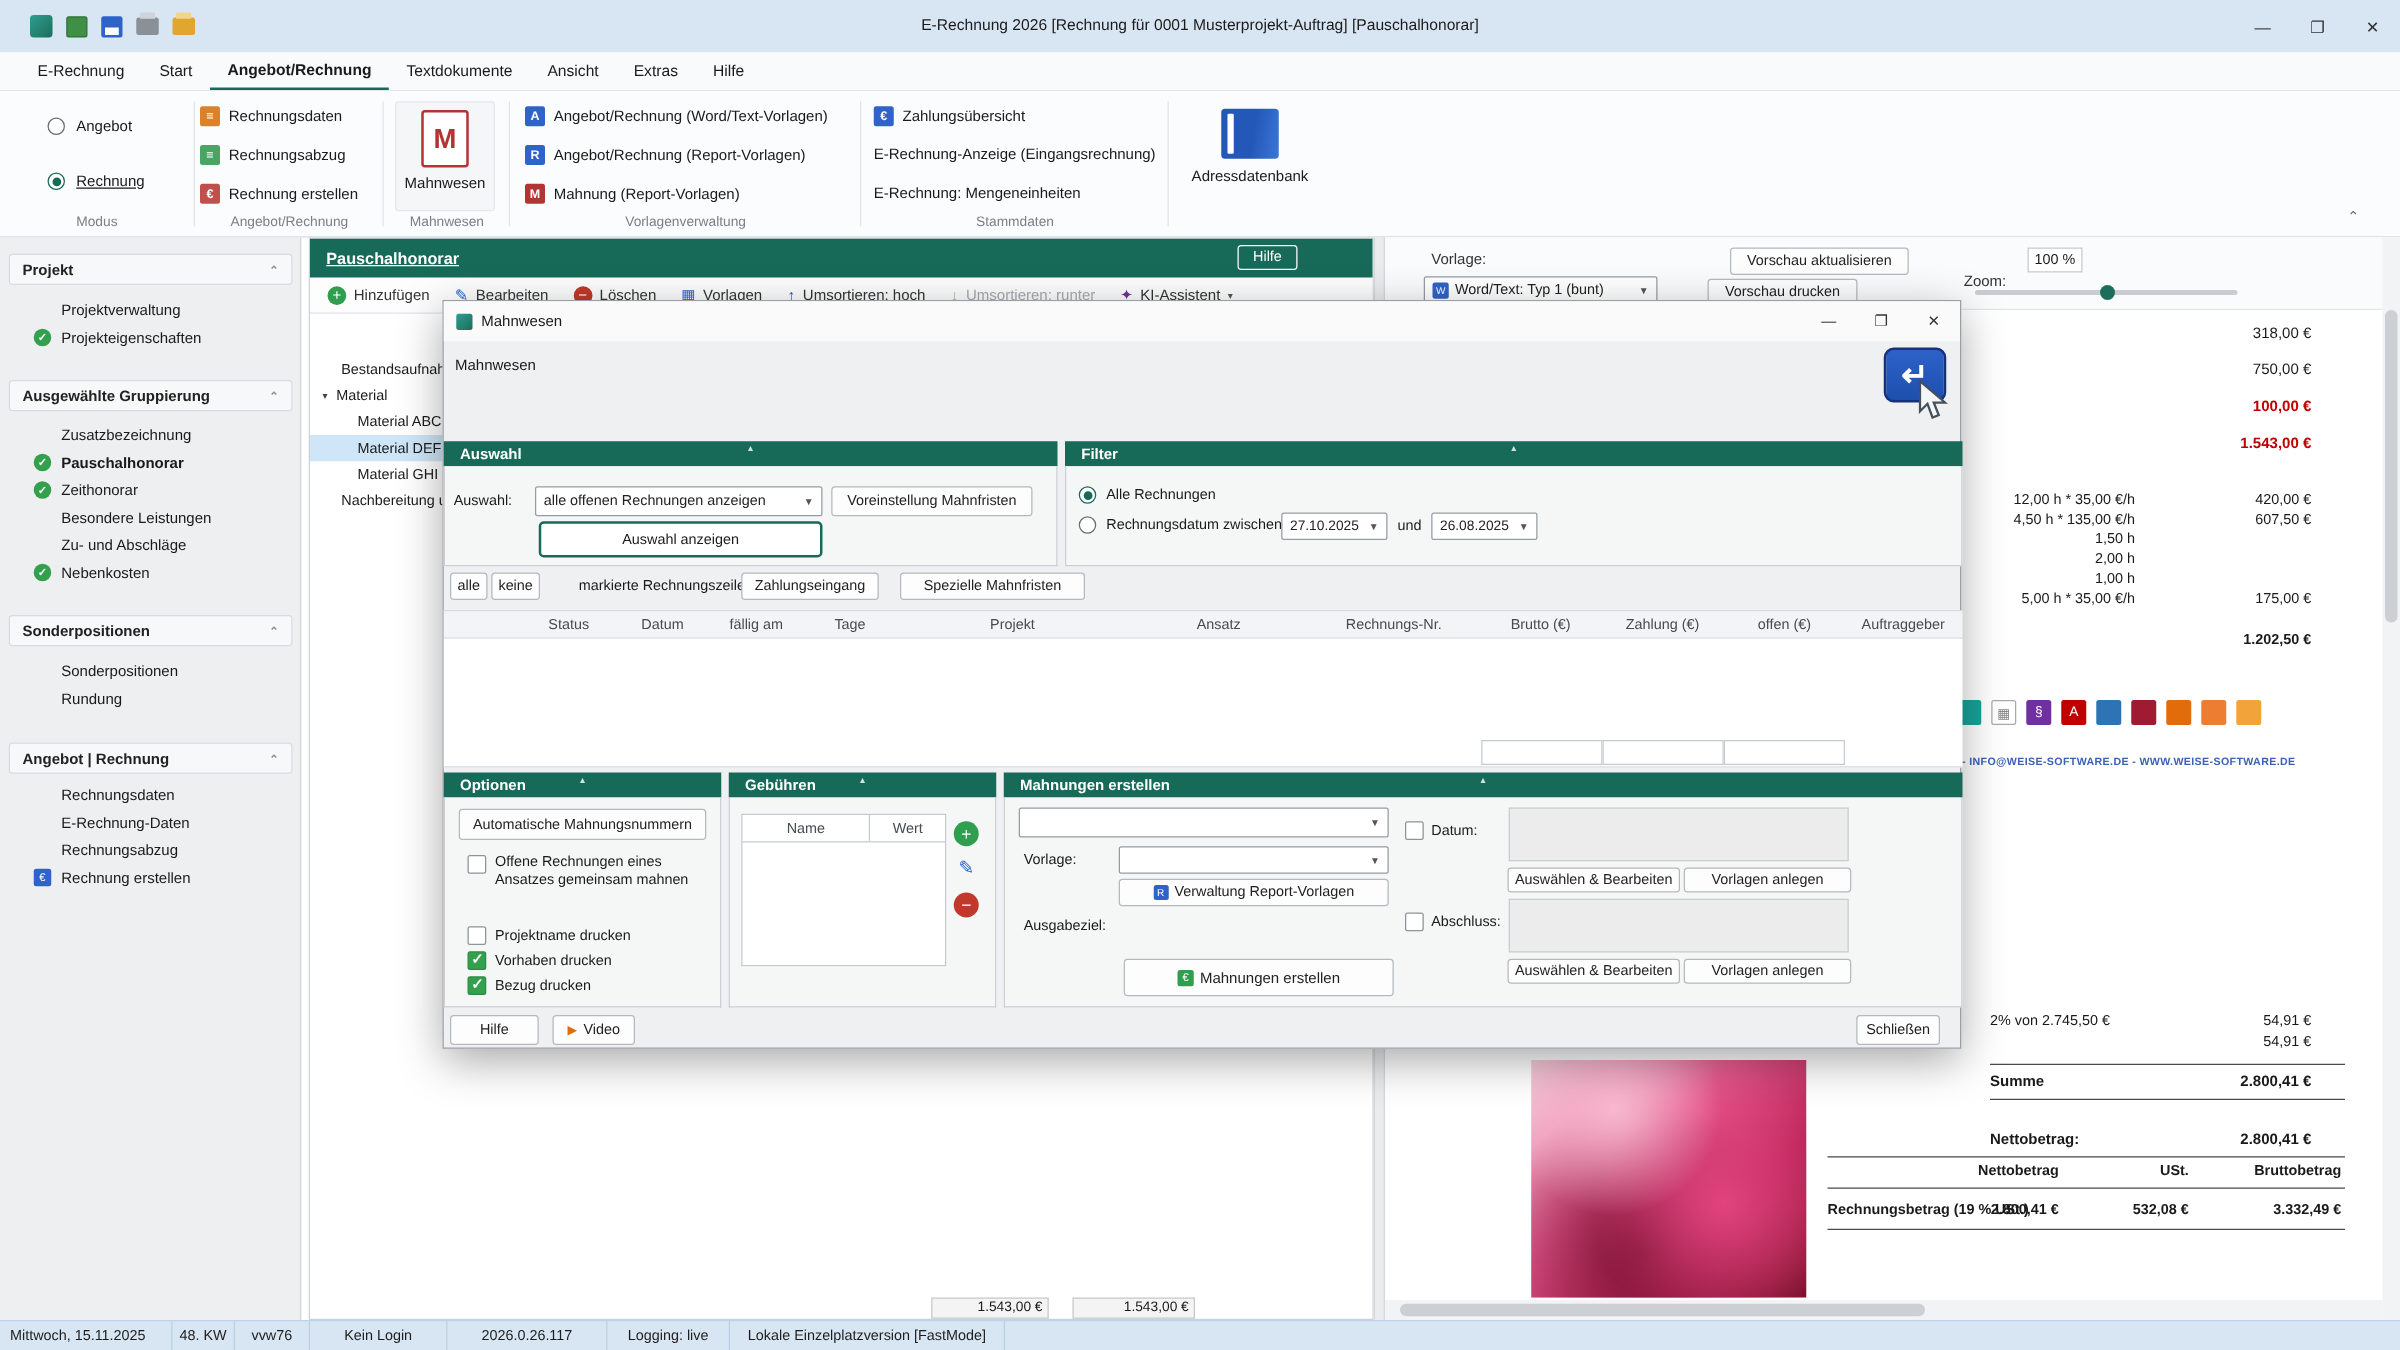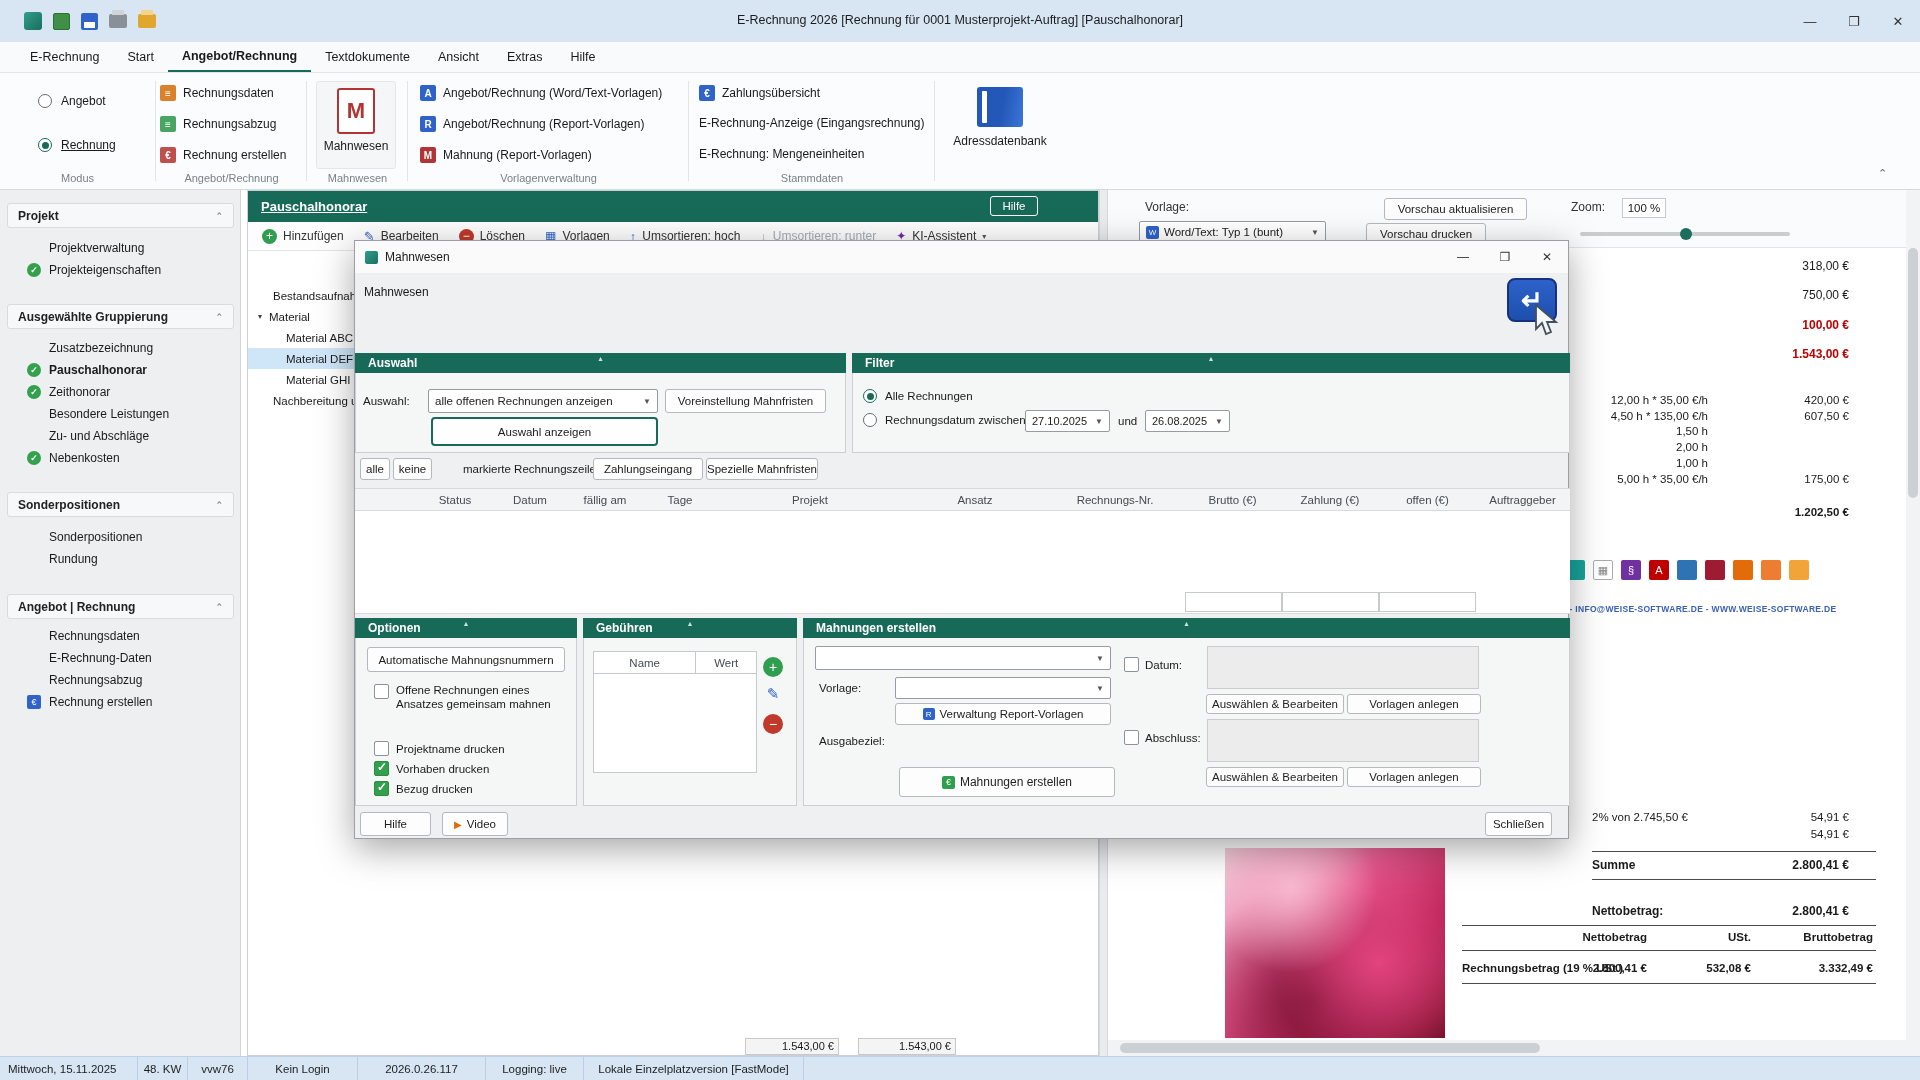--- a/index.html
+++ b/index.html
@@ -288,21 +288,21 @@
 <div class="a" style="left:1108px;top:190px;width:812px;height:866px;background:#fff">
   <div class="a" style="left:0;top:0;width:812px;height:58px;background:#fafbfc;border-bottom:1px solid #e3e6e9"></div>
   <div class="a t12" style="left:37px;top:10px;color:#333">Vorlage:</div>
   <div class="a dd" style="left:31px;top:31px;width:187px;height:22px">
     <span style="width:13px;height:13px;background:#2f63c9;border-radius:2px;color:#fff;font-size:8px;display:flex;align-items:center;justify-content:center;flex:0 0 auto">W</span>
     <span>Word/Text: Typ 1 (bunt)</span>
       <span class="car">▼</span>
   </div>
   <div class="a btn" style="left:276px;top:8px;width:143px;height:22px">Vorschau aktualisieren</div>
   <div class="a btn" style="left:258px;top:33px;width:120px;height:22px">Vorschau drucken</div>
-  <div class="a t12" style="left:463px;top:10px;color:#333">Zoom:</div>
+  <div class="a t12" style="left:463px;top:28px;color:#333">Zoom:</div>
   <div class="a t115" style="left:514px;top:8px;width:44px;height:20px;background:#fff;border:1px solid #c6c9cc;display:flex;align-items:center;justify-content:center">100 %</div>
   <div class="a" style="left:472px;top:38px;width:210px;height:12px">
     <div style="position:absolute;left:0;right:0;top:4px;height:4px;background:#c9cdd1;border-radius:2px"></div>
     <div style="position:absolute;left:100px;top:0;width:12px;height:12px;border-radius:50%;background:#1b6e5c"></div>
   </div>
 
   <div class="a t12" style="right:71px;top:69px">318,00 €</div>
   <div class="a t12" style="right:71px;top:98px">750,00 €</div>
   <div class="a t12 b" style="right:71px;top:128px;color:#c00000">100,00 €</div>
   <div class="a t12 b" style="right:71px;top:157px;color:#c00000">1.543,00 €</div>
@@ -412,21 +412,21 @@
   <div class="a t115" style="left:763px;top:174px">und</div>
   <div class="a dd" style="left:790px;top:169px;width:85px;height:22px;font-size:11px">
       <span>26.08.2025</span>
       <span class="car">▼</span>
     </div>
 
   <div class="a btn" style="left:5px;top:217px;width:30px;height:22px">alle</div>
   <div class="a btn" style="left:38px;top:217px;width:39px;height:22px">keine</div>
   <div class="a t115" style="left:108px;top:222px">markierte Rechnungszeile:</div>
   <div class="a btn" style="left:238px;top:217px;width:110px;height:22px">Zahlungseingang</div>
-  <div class="a btn" style="left:351px;top:217px;width:112px;height:22px">Spezielle Mahnfristen</div>
+  <div class="a btn" style="left:365px;top:217px;width:148px;height:22px">Spezielle Mahnfristen</div>
 
   <div class="a fx" style="left:0;top:247px;width:1215px;height:23px;background:#f3f4f6;border-top:1px solid #d8dbde;border-bottom:1px solid #d8dbde">
     <div class="thcell" style="width:60px"></div>
     <div class="thcell" style="width:80px">Status</div>
     <div class="thcell" style="width:70px">Datum</div>
     <div class="thcell" style="width:80px">fällig am</div>
     <div class="thcell" style="width:70px">Tage</div>
     <div class="thcell" style="width:190px">Projekt</div>
     <div class="thcell" style="width:140px">Ansatz</div>
     <div class="thcell" style="width:140px">Rechnungs-Nr.</div>

